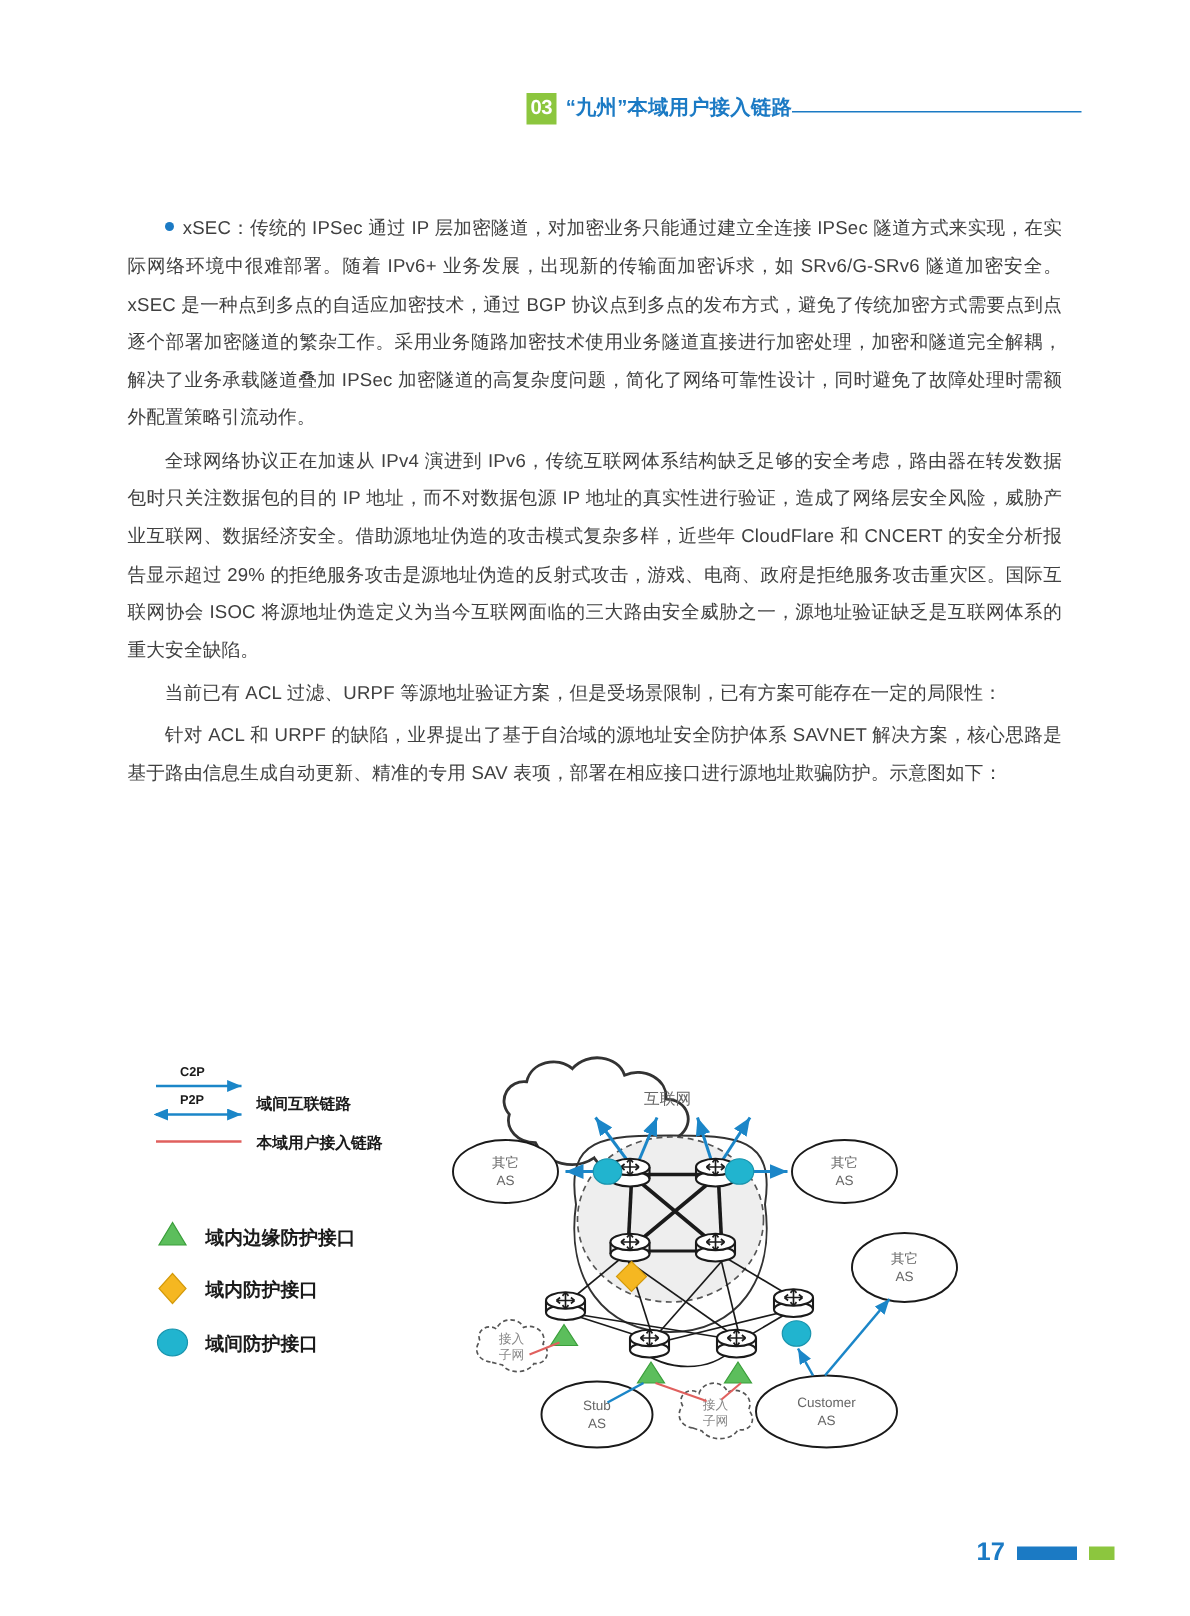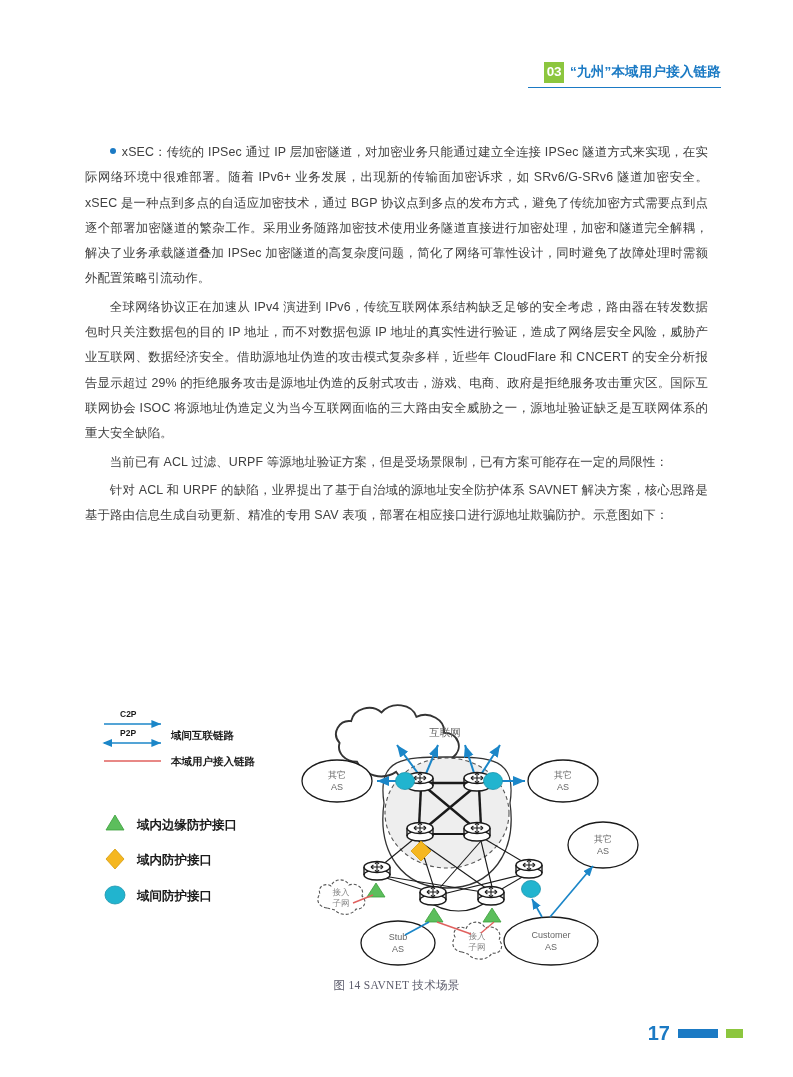--- a/index.html
+++ b/index.html
@@ -15,22 +15,22 @@
     color: #231f20;
     overflow: hidden;
   }
 
   
   .page-header {
     position: absolute;
     top: 62px;
     right: 72px;
     display: flex;
-    flex-direction: column;
-    align-items: flex-end;
+    flex-direction: row;
+    align-items: center;
   }
   .header-row {
     display: flex;
     align-items: center;
     gap: 6px;
     padding-bottom: 4px;
   }
   .chapter-badge {
     background: #8cc63e;
     color: #ffffff;
@@ -115,21 +115,21 @@
   .page-footer {
     position: absolute;
     right: 50px;
     bottom: 32px;
     display: flex;
     align-items: center;
     gap: 8px;
   }
   .page-number {
     color: #1b7ac4;
-    font-size: 20px;
+    font-size: 17px;
     font-weight: bold;
   }
   .footer-bar-blue {
     width: 40px;
     height: 9px;
     background: #1b7ac4;
   }
   .footer-bar-green {
     width: 17px;
     height: 9px;
@@ -318,20 +318,19 @@
         <ellipse cx="466" cy="238" rx="47" ry="24" fill="#ffffff" stroke="#1a1a1a" stroke-width="1.3"></ellipse>
         <text x="466" y="235" text-anchor="middle" font-family="'Liberation Sans',sans-serif" font-size="9" fill="#666666">Customer</text>
         <text x="466" y="247" text-anchor="middle" font-family="'Liberation Sans',sans-serif" font-size="9" fill="#666666">AS</text>
       </g>
       <line x1="457" y1="214" x2="447" y2="196" stroke="#1b86c8" stroke-width="1.7" marker-end="url(#arrBlue)"></line>
       <line x1="465" y1="214" x2="508" y2="163" stroke="#1b86c8" stroke-width="1.7" marker-end="url(#arrBlue)"></line>
 
     </g>
   </svg>
 
-  <div class="figure-caption">图 14 SAVNET 技术场景</div>
 </div>
 
 <div class="page-footer">
   <span class="page-number">17</span>
   <span class="footer-bar-blue"></span>
   <span class="footer-bar-green"></span>
 </div>
 
 </body></html>

